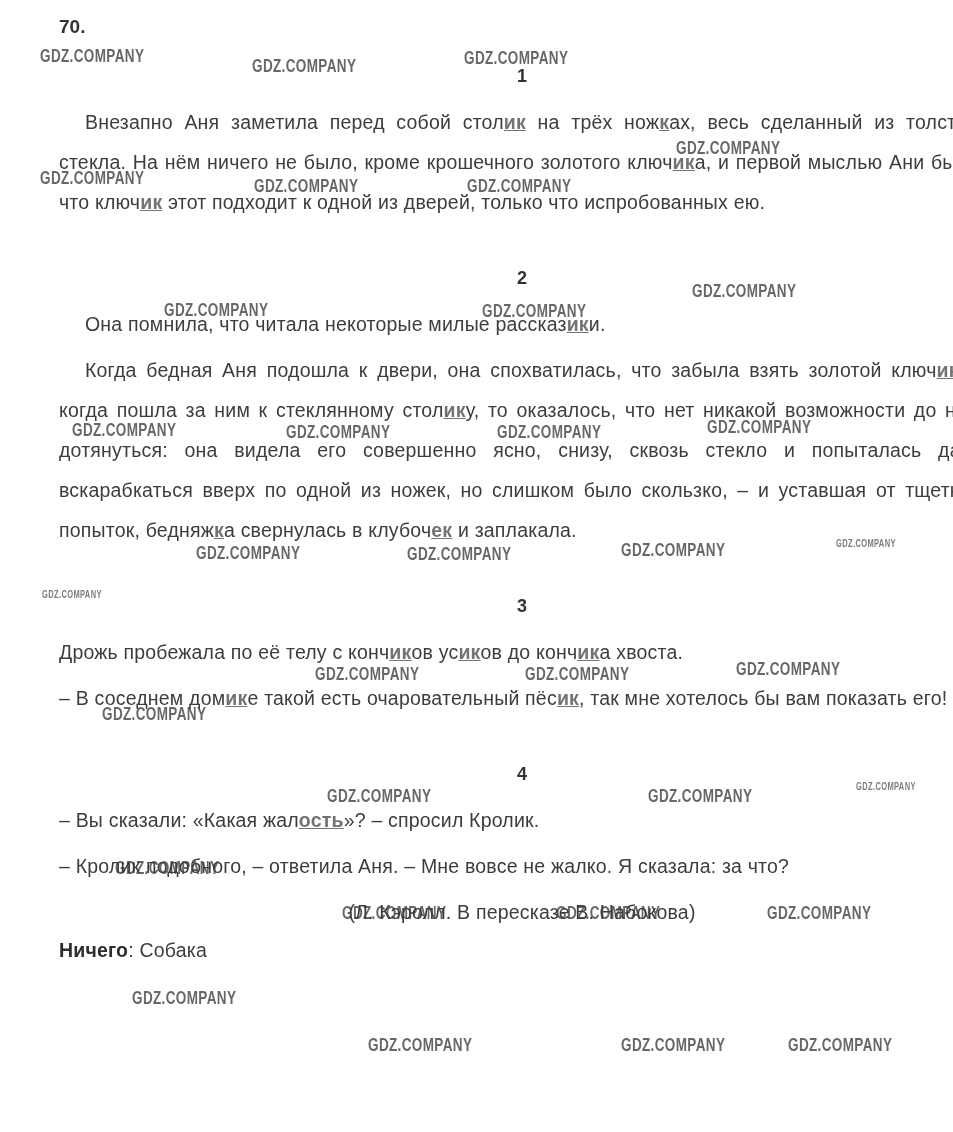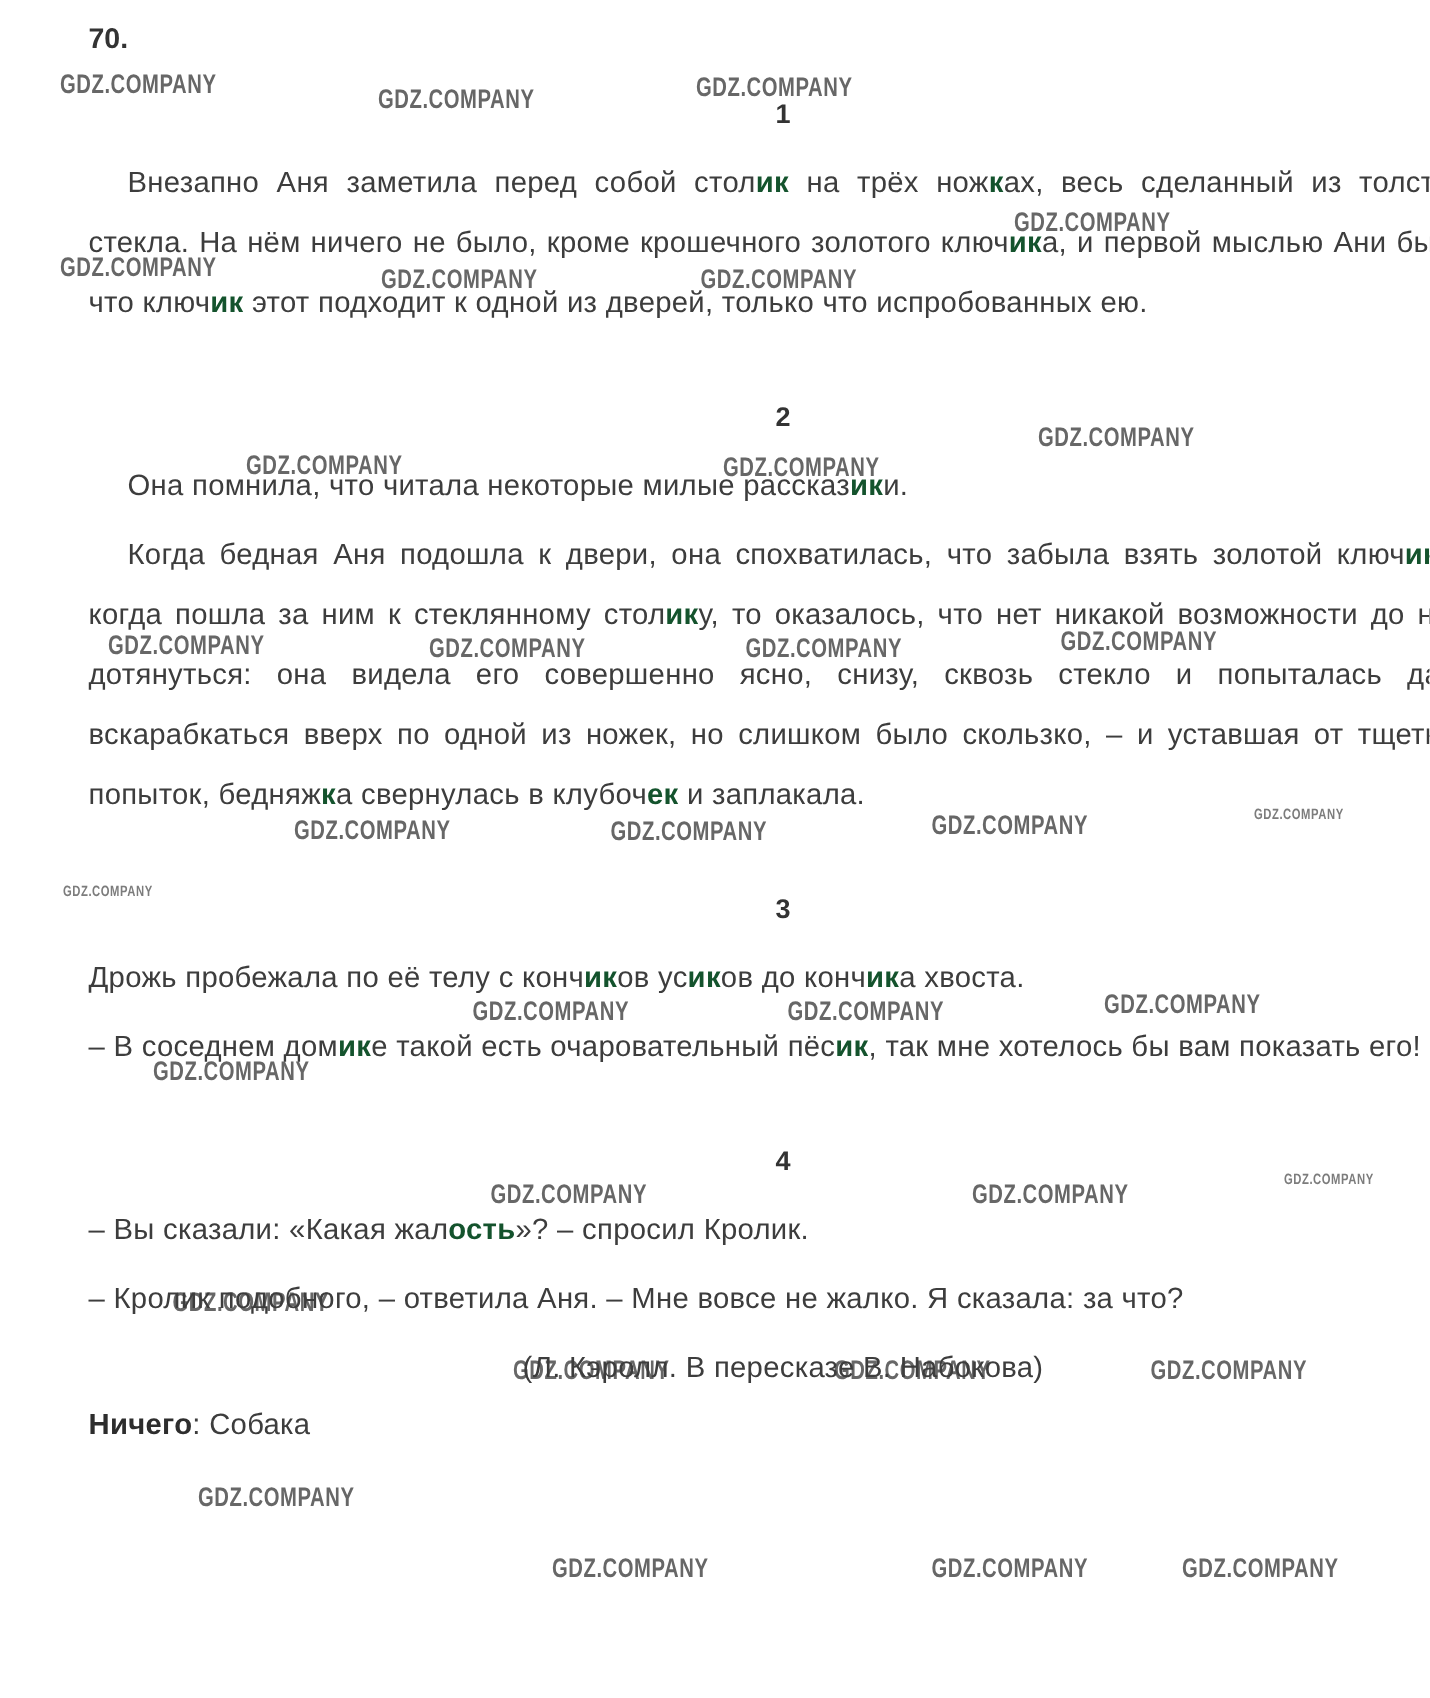--- a/index.html
+++ b/index.html
@@ -61,21 +61,21 @@
   }
   .section-number.first { margin-top: 24px; }
   .para {
     font-size: 19.5px;
     line-height: 40px;
     text-align: justify;
     letter-spacing: 0.2px;
     margin: 0 0 6px 0;
   }
   .para.indent { text-indent: 26px; }
-  .para b { font-weight: 700; color: #14532d; }
+  .para b { font-weight: 700; color: #737373; text-decoration: underline; }
   .attribution {
     font-size: 19.5px;
     line-height: 40px;
     text-align: center;
     letter-spacing: 0.2px;
   }
   .rebus {
     font-size: 19.5px;
     line-height: 28px;
     margin-top: 4px;

